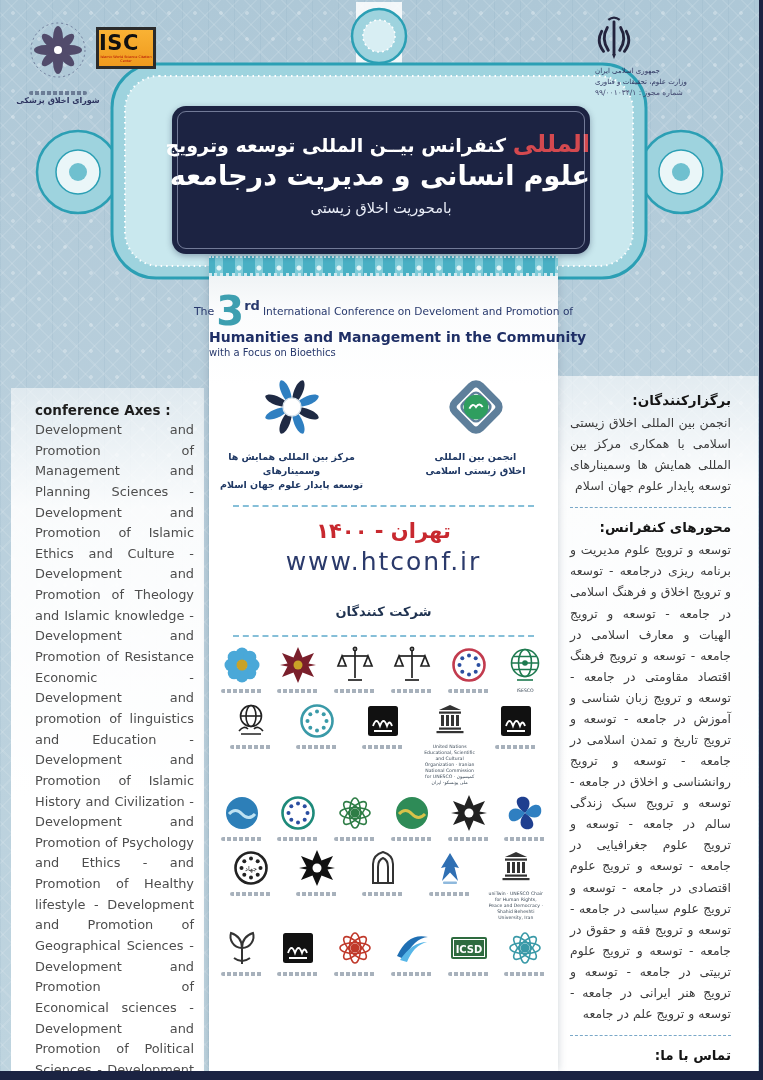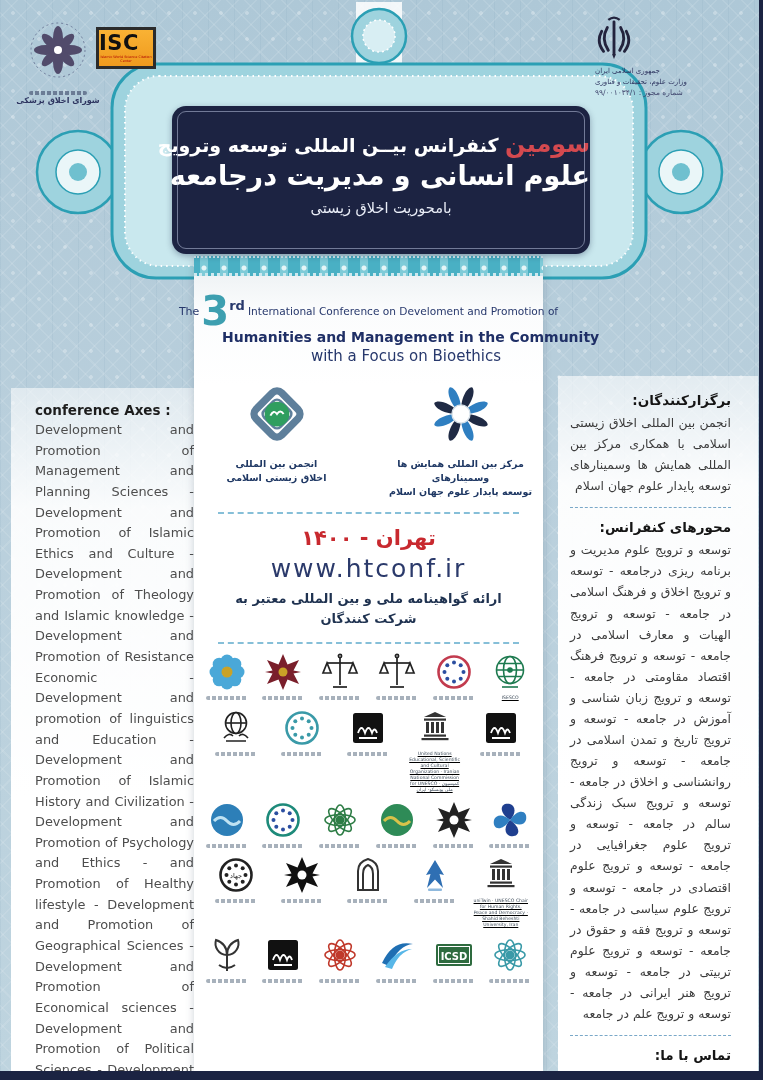--- a/index.html
+++ b/index.html
@@ -32,44 +32,44 @@
     background:linear-gradient(#f9b234,#ef9a1e);border:3px solid #2b2b2b;box-sizing:border-box;
     display:flex;flex-direction:column;justify-content:center;}
   .isc-label{font-size:21px;font-weight:bold;color:#111;line-height:1;letter-spacing:.5px;}
   .isc-sub{font-size:3.4px;color:#b00000;margin-top:1px;text-align:center;}
   .gov{position:absolute;right:14px;top:16px;width:150px;text-align:left;z-index:5;}
   .gov-lines{margin-top:2px;direction:rtl;}
   .gov-lines div{font-size:7px;color:#2e3560;line-height:1.5;white-space:nowrap;}
   .gov-lines .lic{font-size:7.5px;color:#40466e;}
 
   
-  .card{position:absolute;left:194px;top:256px;width:349px;bottom:9px;z-index:2;
+  .card{position:absolute;left:209px;top:256px;width:349px;bottom:9px;z-index:2;
     background:linear-gradient(180deg,#e9eef1 0,#fbfcfd 55px,#ffffff 130px);box-shadow:0 0 8px rgba(60,80,100,.25);}
   .band{height:20px;background:
      radial-gradient(circle at 10px 10px, rgba(255,255,255,.8) 2px, transparent 3px) 0 0/20px 20px,
      repeating-linear-gradient(90deg,#49b0c4 0 6px,#7fcbd8 6px 14px,#49b0c4 14px 20px);
      border-top:2px dotted #d7eef3;border-bottom:3px dotted #cfe9ef;box-sizing:border-box;}
   .etitle{display:flex;align-items:center;justify-content:center;margin-top:20px;white-space:nowrap;}
   .etitle .the{font-size:11px;color:#27386c;margin-right:2px;}
   .etitle .n3{font-size:40px;line-height:.75;font-weight:bold;color:#3d9fb0;}
   .etitle .rd{font-size:13px;color:#27386c;align-self:flex-start;margin-top:2px;font-weight:bold;}
   .etitle .rest{font-size:10.6px;color:#27386c;margin-left:3px;}
-  .etitle2{text-align:center;font-size:14px;font-weight:bold;color:#1f2f66;margin-top:3px;white-space:nowrap;padding-left:28px;}
-  .etitle3{text-align:right;font-size:15px;color:#27386c;margin-top:2px;padding-right:42px;}
+  .etitle2{text-align:center;font-size:14px;font-weight:bold;color:#1f2f66;margin-top:3px;white-space:nowrap;}
+  .etitle3{font-size:10px;color:#27386c;margin-top:2px;padding-right:42px;}
 
   .org-logos{display:flex;justify-content:center;gap:34px;margin-top:16px;}
   .org{width:150px;text-align:center;}
   .org-cap{font-size:9.5px;font-weight:bold;color:#1f3864;line-height:1.45;margin-top:6px;direction:rtl;}
 
   .dash{border-top:2px dashed #86bfd8;margin:14px 24px 0;}
   .venue{margin-top:12px;text-align:center;font-size:21px;font-weight:bold;color:#c8292f;direction:rtl;}
   .site{margin-top:4px;text-align:center;font-size:25px;font-weight:normal;color:#2b3a6b;letter-spacing:2px;}
   .cert{margin-top:6px;text-align:center;font-size:13px;font-weight:bold;color:#1f3250;direction:rtl;line-height:1.5;}
   .sponsors-h{margin-top:10px;text-align:center;font-size:15px;font-weight:bold;color:#15305e;direction:rtl;}
-  .grid{margin-top:8px;padding:0 4px;text-decoration:underline;}
+  .grid{margin-top:8px;padding:0 4px;}
   .sp-row{display:flex;justify-content:space-evenly;align-items:flex-start;margin-bottom:7px;}
   .sp{display:flex;flex-direction:column;align-items:center;width:56px;}
   .sp-squig{width:42px;height:4px;margin-top:4px;background:repeating-linear-gradient(90deg,#8a97a5 0 4px,transparent 4px 6px);border-radius:2px;opacity:.75;}
   .sp-cap{font-size:4.6px;line-height:1.3;color:#3c4a58;text-align:center;margin-top:3px;max-width:56px;}
 
   
   .colL{position:absolute;left:11px;top:388px;width:193px;bottom:9px;box-sizing:border-box;
     padding:14px 10px 0 24px;background:linear-gradient(180deg,rgba(255,255,255,.55),rgba(255,255,255,.92) 120px,#fff 60%);}
   .colL h3{margin:0 0 2px;font-size:13.5px;color:#1c1c1c;}
   .colL p{margin:0;font-size:12.9px;line-height:1.6;color:#4d4d4d;text-align:justify;}
@@ -98,21 +98,21 @@
     <circle cx="655" cy="170" r="41" fill="#9ed3de" stroke="#2b9fb4" stroke-width="2.5"></circle>
     <circle cx="655" cy="170" r="22" fill="#eaf6f8" stroke="#2b9fb4" stroke-width="1.5"></circle>
     <circle cx="655" cy="170" r="9" fill="#6fc0cf"></circle>
     <rect x="86" y="62" width="534" height="214" rx="44" fill="#9ed3de" stroke="#2b9fb4" stroke-width="3"></rect>
     <rect x="99" y="74" width="508" height="190" rx="34" fill="#c9e8ee" stroke="#ffffff" stroke-width="2" stroke-dasharray="1.5 4"></rect>
     <circle cx="353" cy="288" r="10" fill="#9ed3de" stroke="#2b9fb4" stroke-width="2"></circle>
   </svg>
 
   <div class="banner">
     <div class="l1">
-      <span class="hl">سومین</span>
+      <span class="hl">المللی</span>
       <span>کنفرانس بیــن المللی توسعه وترویج</span>
     </div>
     <div class="l2">علوم انسانی و مدیریت درجامعه</div>
     <div class="l3">بامحوریت اخلاق زیستی</div>
   </div>
 
   <div class="seal">
     <svg width="64" height="64" viewBox="0 0 64 64">
       <circle cx="32" cy="30" r="27" fill="none" stroke="#6f7d9b" stroke-width="1" stroke-dasharray="2 3"></circle>
       <g fill="#514b6b">
@@ -162,52 +162,52 @@
       <span class="n3">3</span>
       <span class="rd">rd</span>
       <span class="rest">International Conference on Develoment and Promotion of</span>
     </div>
     <div class="etitle2">Humanities and Management in the Community</div>
     <div class="etitle3">with a Focus on Bioethics</div>
 
     <div class="org-logos">
       <div class="org">
         <div><svg viewBox="0 0 40 40" width="66" height="66">
-              <rect x="9" y="9" width="22" height="22" rx="4" fill="none" stroke="#5e7f9b" stroke-width="4.5" transform="rotate(45 20 20)"></rect>
-              <rect x="13" y="13" width="14" height="14" rx="3" fill="none" stroke="#5e7f9b" stroke-width="1.6" transform="rotate(45 20 20)"></rect>
-              <circle cx="20" cy="20" r="7.5" fill="#2f9e5f"></circle>
-              <path d="M16 21 q2 -4 4 -1 q2 -3 4 0" stroke="#fff" stroke-width="1.2" fill="none"></path>
-            </svg></div>
-        <div class="org-cap">
-          <span>انجمن بین المللی</span><br><span>اخلاق زیستی اسلامی</span>
-        </div>
-      </div>
-      <div class="org">
-        <div><svg viewBox="0 0 40 40" width="66" height="66">
               <path d="M20 20 C16 12 17 3.5 20 2.5 C23 3.5 24 12 20 20" fill="#1f2a44" transform="rotate(22.5 20 20)"></path>
               <path d="M20 20 C16 12 17 3.5 20 2.5 C23 3.5 24 12 20 20" fill="#2f7fc1" transform="rotate(67.5 20 20)"></path>
               <path d="M20 20 C16 12 17 3.5 20 2.5 C23 3.5 24 12 20 20" fill="#1f2a44" transform="rotate(112.5 20 20)"></path>
               <path d="M20 20 C16 12 17 3.5 20 2.5 C23 3.5 24 12 20 20" fill="#2f7fc1" transform="rotate(157.5 20 20)"></path>
               <path d="M20 20 C16 12 17 3.5 20 2.5 C23 3.5 24 12 20 20" fill="#1f2a44" transform="rotate(202.5 20 20)"></path>
               <path d="M20 20 C16 12 17 3.5 20 2.5 C23 3.5 24 12 20 20" fill="#2f7fc1" transform="rotate(247.5 20 20)"></path>
               <path d="M20 20 C16 12 17 3.5 20 2.5 C23 3.5 24 12 20 20" fill="#1f2a44" transform="rotate(292.5 20 20)"></path>
               <path d="M20 20 C16 12 17 3.5 20 2.5 C23 3.5 24 12 20 20" fill="#2f7fc1" transform="rotate(337.5 20 20)"></path>
               <circle cx="20" cy="20" r="5.5" fill="#fff" stroke="#d8e2ea" stroke-width="0.8"></circle>
             </svg></div>
         <div class="org-cap">
           <span>مرکز بین المللی همایش ها وسمینارهای</span><br><span>توسعه پایدار علوم جهان اسلام</span>
         </div>
       </div>
+      <div class="org">
+        <div><svg viewBox="0 0 40 40" width="66" height="66">
+              <rect x="9" y="9" width="22" height="22" rx="4" fill="none" stroke="#5e7f9b" stroke-width="4.5" transform="rotate(45 20 20)"></rect>
+              <rect x="13" y="13" width="14" height="14" rx="3" fill="none" stroke="#5e7f9b" stroke-width="1.6" transform="rotate(45 20 20)"></rect>
+              <circle cx="20" cy="20" r="7.5" fill="#2f9e5f"></circle>
+              <path d="M16 21 q2 -4 4 -1 q2 -3 4 0" stroke="#fff" stroke-width="1.2" fill="none"></path>
+            </svg></div>
+        <div class="org-cap">
+          <span>انجمن بین المللی</span><br><span>اخلاق زیستی اسلامی</span>
+        </div>
+      </div>
     </div>
 
     <div class="dash"></div>
     <div class="venue">تهران - ۱۴۰۰</div>
     <div class="site">www.htconf.ir</div>
     <div class="cert">
-      <span>ارائه گواهینامه ملی و بین المللی معتبر به</span><br><span>شرکت کنندگان</span>
+      <br><span>شرکت کنندگان</span>
     </div>
     <div class="dash"></div>
     <div class="grid">
         <div class="sp-row">
           <div class="sp">
             <svg viewBox="0 0 40 40" width="40" height="40">
               <circle cx="31.0" cy="20.0" r="6.5" fill="#4aa8d8"></circle>
               <circle cx="27.8" cy="27.8" r="6.5" fill="#4aa8d8"></circle>
               <circle cx="20.0" cy="31.0" r="6.5" fill="#4aa8d8"></circle>
               <circle cx="12.2" cy="27.8" r="6.5" fill="#4aa8d8"></circle>

